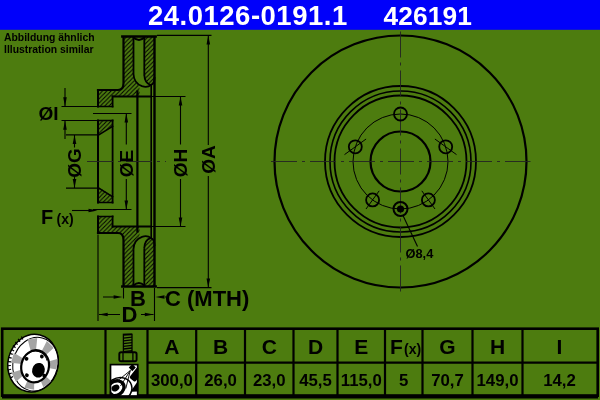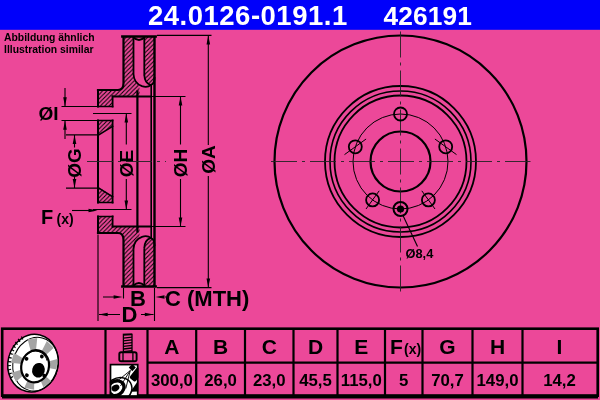--- a/index.html
+++ b/index.html
@@ -1,16 +1,16 @@
 <!DOCTYPE html>
 <html><head>
 <meta charset="utf-8">
 <style>
   html,body{margin:0;padding:0;background:#fff;}
-  #page{position:relative;width:600px;height:400px;overflow:hidden;background:#ec4899;
+  #page{position:relative;width:600px;height:400px;overflow:hidden;background:#4d7c0f;
         font-family:"Liberation Sans", sans-serif;}
   svg{position:absolute;left:0;top:0;}
   text{font-family:"Liberation Sans", sans-serif;font-weight:bold;}
 </style>
 </head>
 <body>
 <div id="page">
 <svg width="600" height="400" viewBox="0 0 600 400">
 <defs>
 <pattern id="h" width="4.3" height="4.3" patternUnits="userSpaceOnUse">

